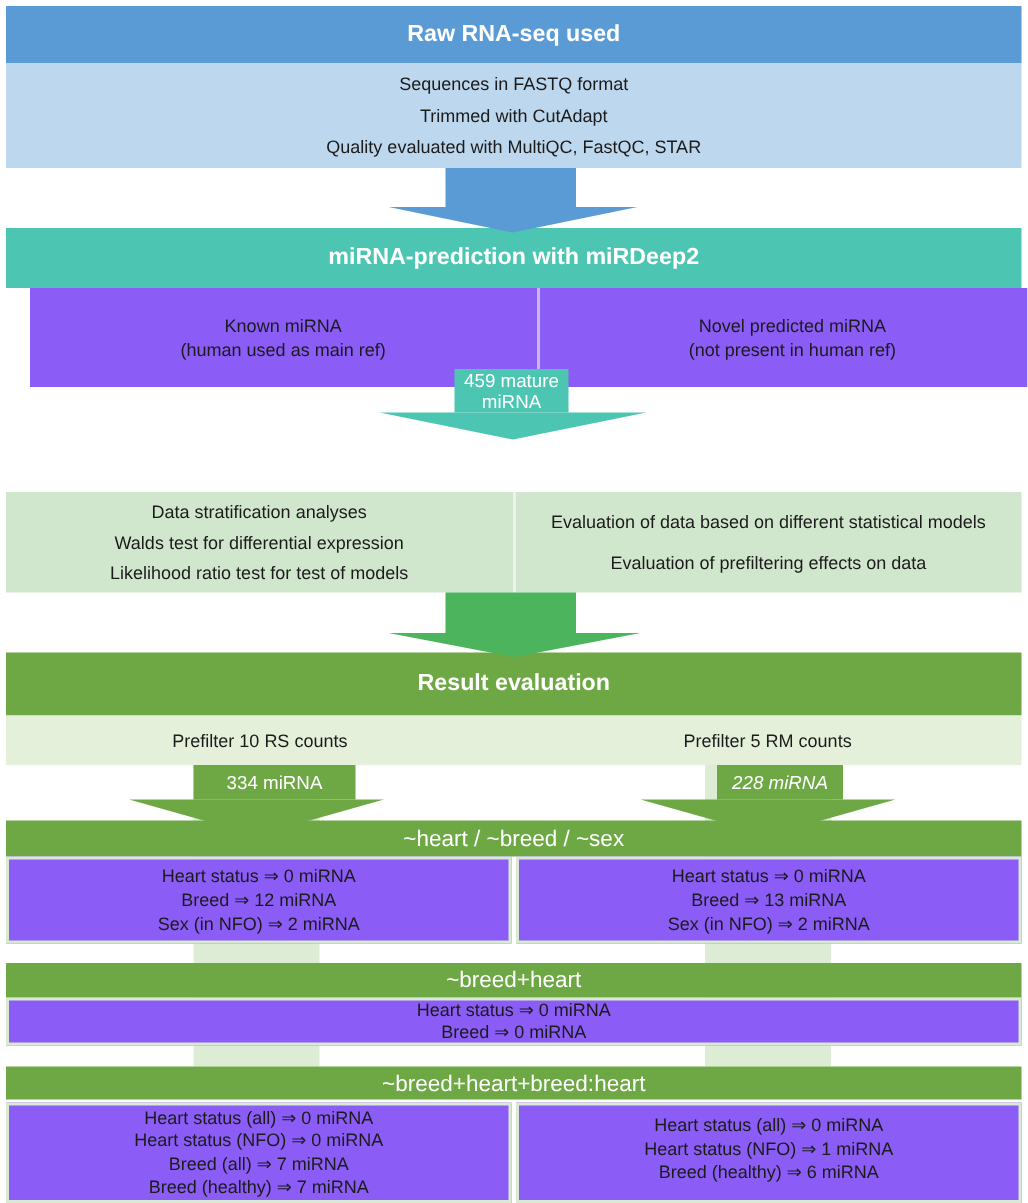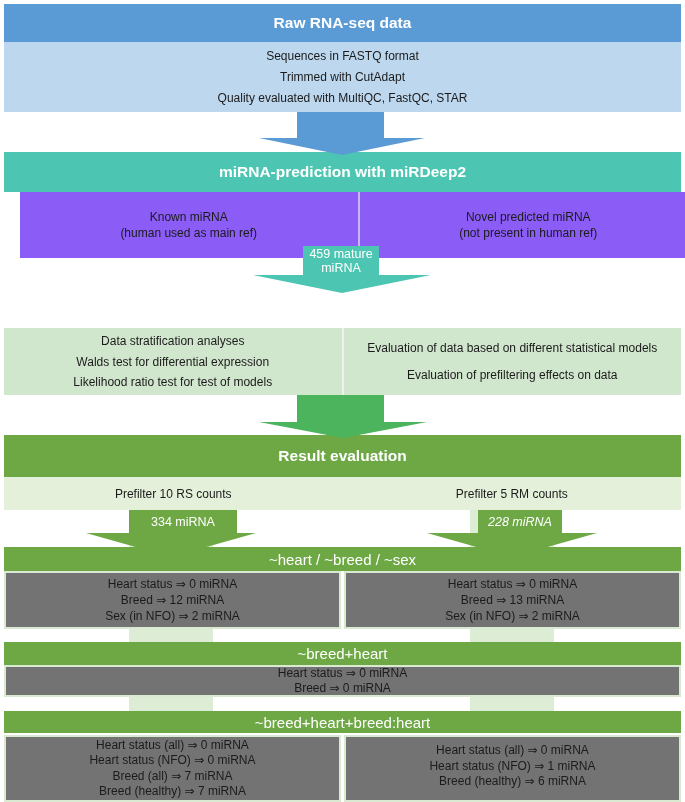--- a/index.html
+++ b/index.html
@@ -34,36 +34,36 @@
   .tri{z-index:3;width:0;height:0;}
   .tri.bluearr{border-left:83px solid transparent;border-right:83px solid transparent;border-top:17px solid #5b9bd5;}
   .tri.tealarr{border-left:89px solid transparent;border-right:89px solid transparent;border-top:18px solid #4cc6b2;}
   .tri.greenarr{border-left:84px solid transparent;border-right:84px solid transparent;border-top:16px solid #4bb45c;}
   .tri.olivearr{border-left:85px solid transparent;border-right:85px solid transparent;border-top:24px solid #6ea845;}
   
   .ribbon{background:#ddecd4;z-index:1;}
   
   .bar{left:4px;width:677px;display:flex;align-items:center;justify-content:center;
        background:#6ea845;color:#fff;font-size:15px;z-index:2;}
-  .rbox{background:#737373;border:2px solid #d9e9d2;z-index:2;display:flex;flex-direction:column;
+  .rbox{background:#8b5cf6;border:2px solid #d9e9d2;z-index:2;display:flex;flex-direction:column;
         align-items:center;justify-content:center;text-align:center;font-size:12px;}
   .rbox .ln{line-height:16px;}
   .rbox.tight .ln{line-height:15.5px;}
   .ln{white-space:nowrap;}
 </style>
 </head>
 <body>
 
 <div class="canvas">
 
   <div class="abs ribbon" style="left:129px;top:510px;width:84px;height:201px;"></div>
   <div class="abs ribbon" style="left:470px;top:510px;width:84px;height:201px;"></div>
 
   <div class="abs hdr blue" style="top:4px;height:38px;">
-    <span>Raw RNA-seq data</span>
+    <span>Raw RNA-seq used</span>
   </div>
   <div class="abs body lightblue stack" style="top:42px;height:70px;">
     <div class="ln">Sequences in FASTQ format</div>
     <div class="ln">Trimmed with CutAdapt</div>
     <div class="ln">Quality evaluated with MultiQC, FastQC, STAR</div>
   </div>
 
   <div class="abs stem blue" style="left:297px;top:112px;width:87px;height:26px;"></div>
   <div class="abs tri bluearr" style="left:259px;top:138px;"></div>
 

